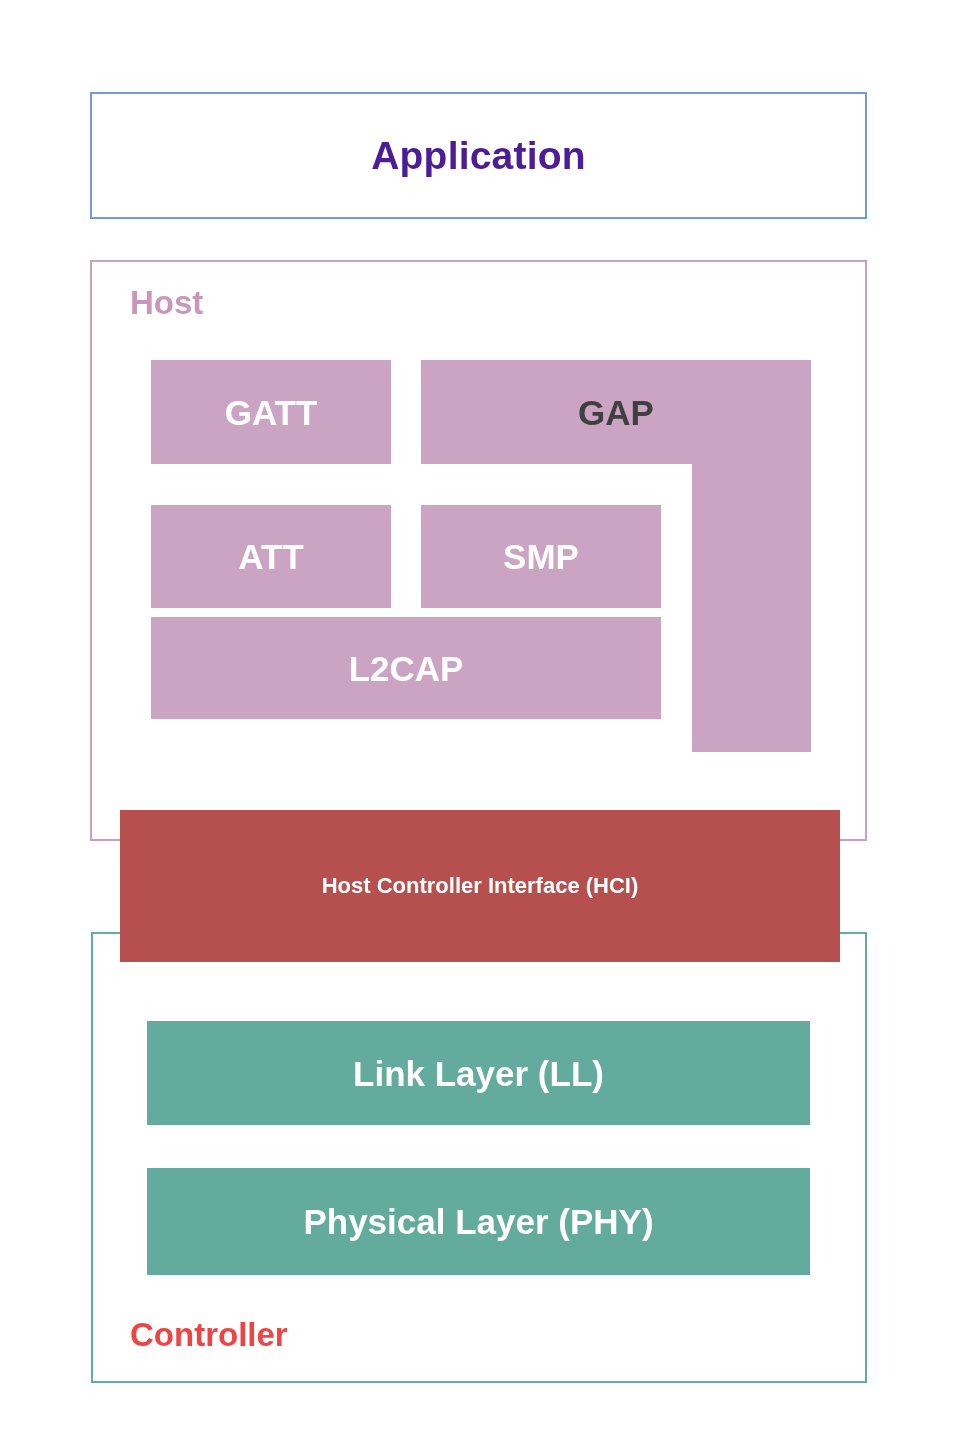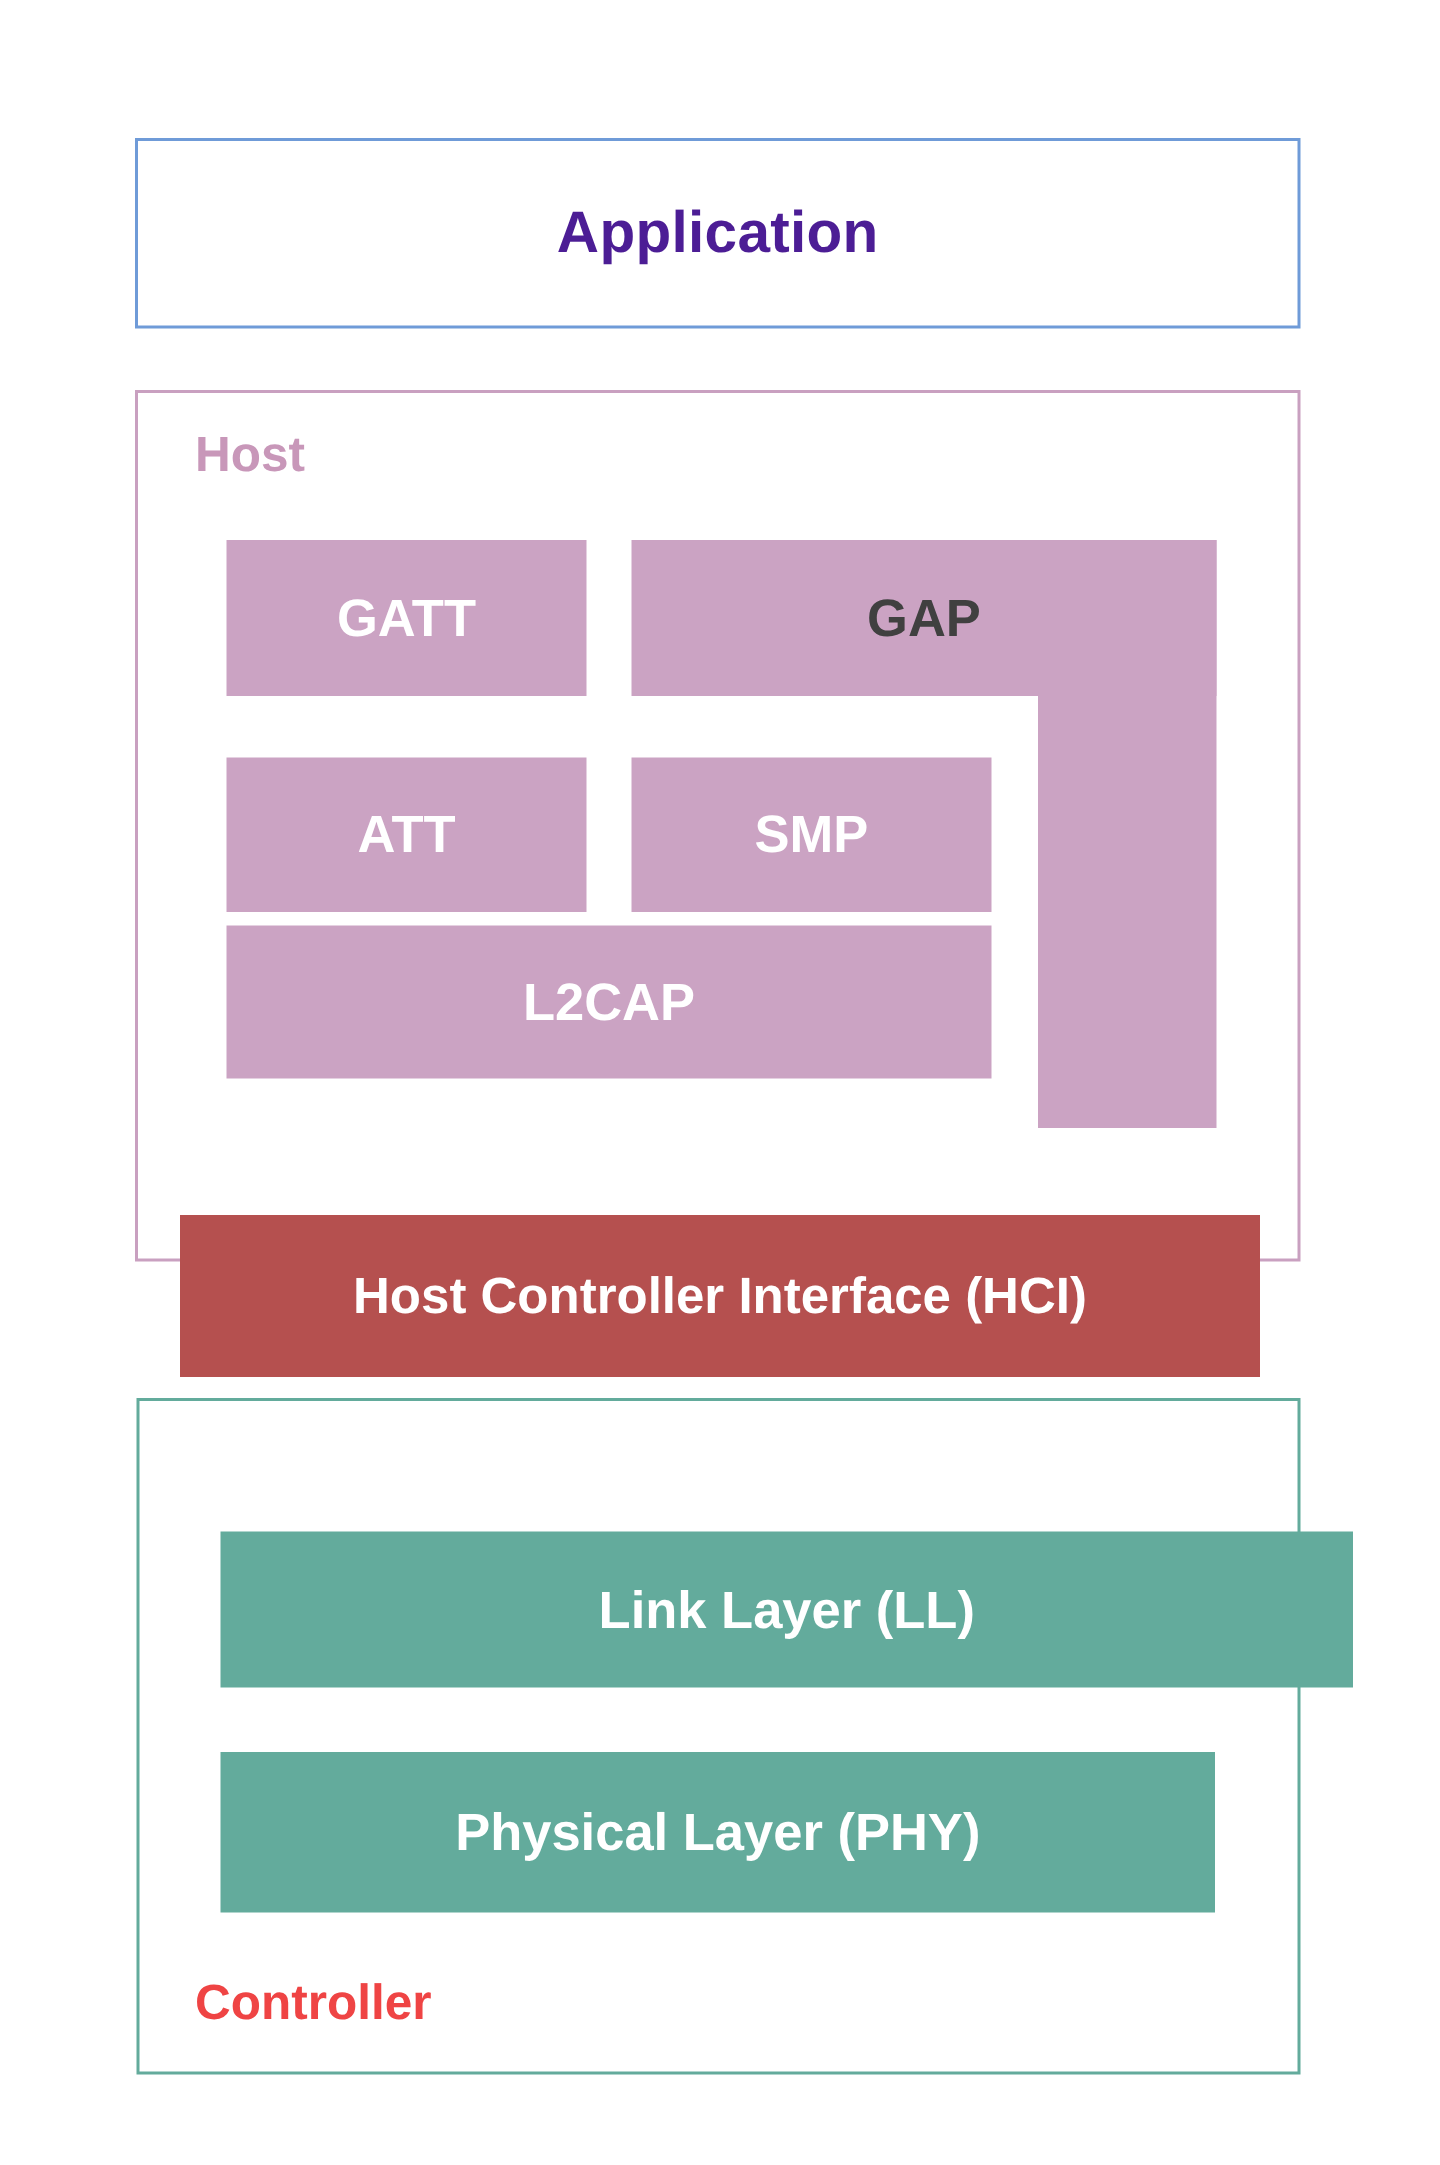--- a/index.html
+++ b/index.html
@@ -133,31 +133,31 @@
     display: flex;
     align-items: center;
     justify-content: center;
     color: #404040;
     font-size: 35px;
     font-weight: bold;
     line-height: 1;
   }
 
   
-  #block-ll  { left: 147px; top: 1021px; width: 755px; height: 104px; }
+  #block-ll  { left: 147px; top: 1021px; width: 663px; height: 104px; }
   #block-phy { left: 147px; top: 1168px; width: 663px; height: 107px; }
 
   
   #block-hci {
     left: 120px;
     top: 810px;
     width: 720px;
-    height: 108px;
+    height: 152px;
     background: #b5504f;
-    font-size: 34px;
+    font-size: 22px;
     z-index: 5;
   }
 </style>
 </head>
 <body>
 
 <div id="stage">
 
   <div id="application-box" class="container-box">
     <span id="application-label">Application</span>

